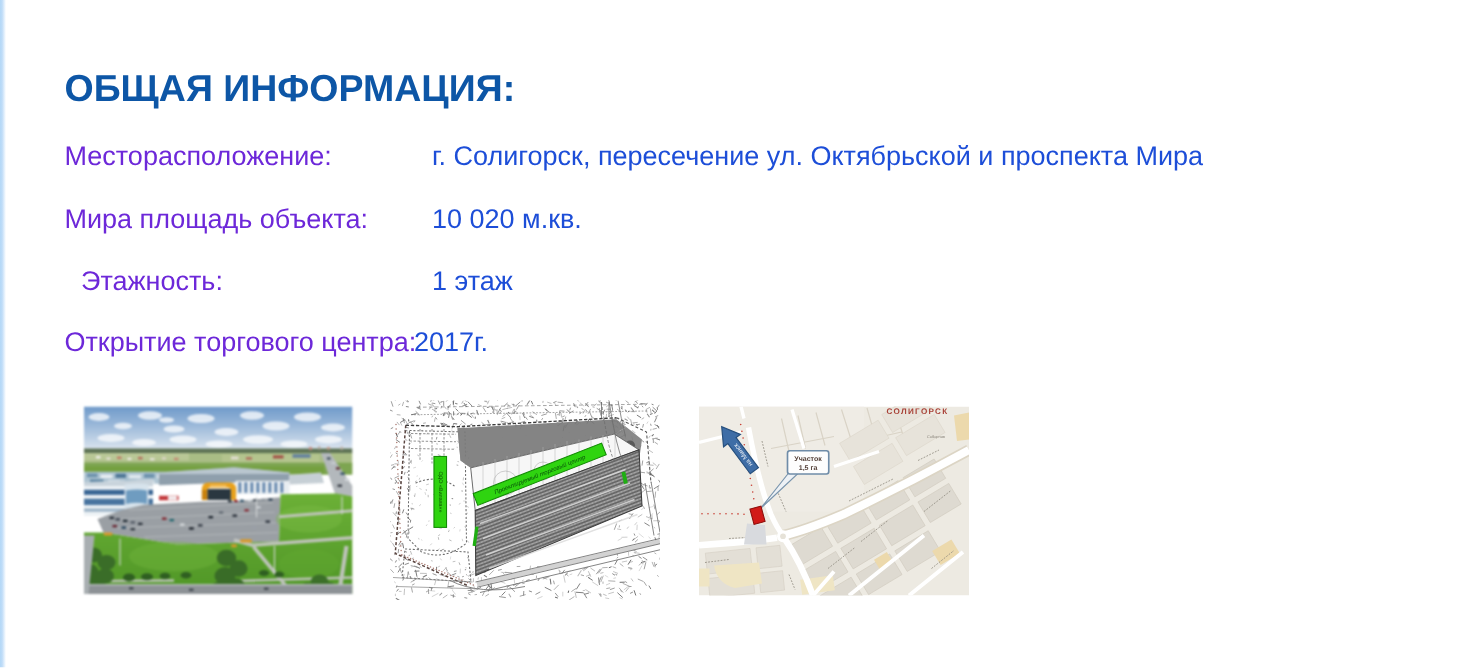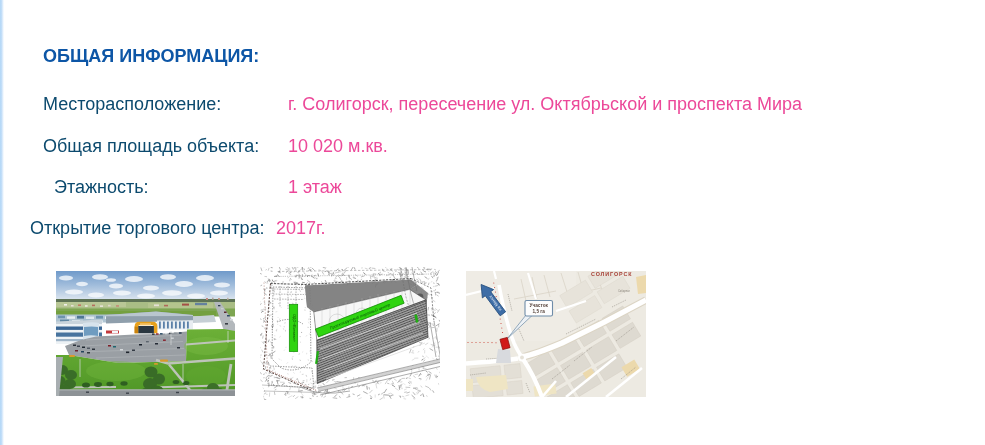--- a/index.html
+++ b/index.html
@@ -1,40 +1,40 @@
 <!DOCTYPE html>
 <html><head>
 <meta charset="utf-8">
 <style>
   html,body{margin:0;padding:0;width:985px;height:445px;background:#ffffff;overflow:hidden;}
   body{font-family:"Liberation Sans",sans-serif;position:relative;}
   .abs{position:absolute;white-space:nowrap;line-height:1;}
-  .lbl{font-size:18px;color:#0c4a6e;}
-  .val{font-size:18px;color:#ec4899;}
+  .lbl{font-size:18px;color:#6d28d9;}
+  .val{font-size:18px;color:#1d4ed8;}
 </style>
 </head>
 <body>
 
 <div class="abs" style="left:0;top:0;width:4px;height:445px;background:linear-gradient(to right,#b3d8f7 0%,#bfdcf8 35%,rgba(255,255,255,0) 100%);"></div>
 
-<div class="abs" style="left:43px;top:46.5px;font-size:18px;font-weight:bold;color:#0d56a6;">ОБЩАЯ ИНФОРМАЦИЯ:</div>
+<div class="abs" style="left:43px;top:46.5px;font-size:25px;font-weight:bold;color:#0d56a6;">ОБЩАЯ ИНФОРМАЦИЯ:</div>
 
 <div class="abs lbl" style="left:43px;top:94.7px;">Месторасположение:</div>
 
 <div class="abs val" style="left:288px;top:94.7px;">г. Солигорск, пересечение ул. Октябрьской и проспекта Мира</div>
 
-<div class="abs lbl" style="left:43px;top:137.2px;">Общая площадь объекта:</div>
+<div class="abs lbl" style="left:43px;top:137.2px;">Мира площадь объекта:</div>
 
 <div class="abs val" style="left:288px;top:137.2px;">10 020 м.кв.</div>
 
 <div class="abs lbl" style="left:54px;top:178.1px;">Этажность:</div>
 
 <div class="abs val" style="left:288px;top:178.1px;">1 этаж</div>
 
-<div class="abs lbl" style="left:30px;top:219.2px;">Открытие торгового центра:</div>
+<div class="abs lbl" style="left:43px;top:219.2px;">Открытие торгового центра:</div>
 
 <div class="abs val" style="left:276px;top:219.2px;">2017г.</div>
 
 <svg class="abs" style="left:56px;top:271px;filter:blur(0.55px);" width="179" height="125" viewBox="0 0 179 125">
   <defs>
     <linearGradient id="sky" x1="0" y1="0" x2="0" y2="1">
       <stop offset="0" stop-color="#6f9aca"></stop>
       <stop offset="0.45" stop-color="#a0bcdb"></stop>
       <stop offset="1" stop-color="#e4ebf2"></stop>
     </linearGradient>

